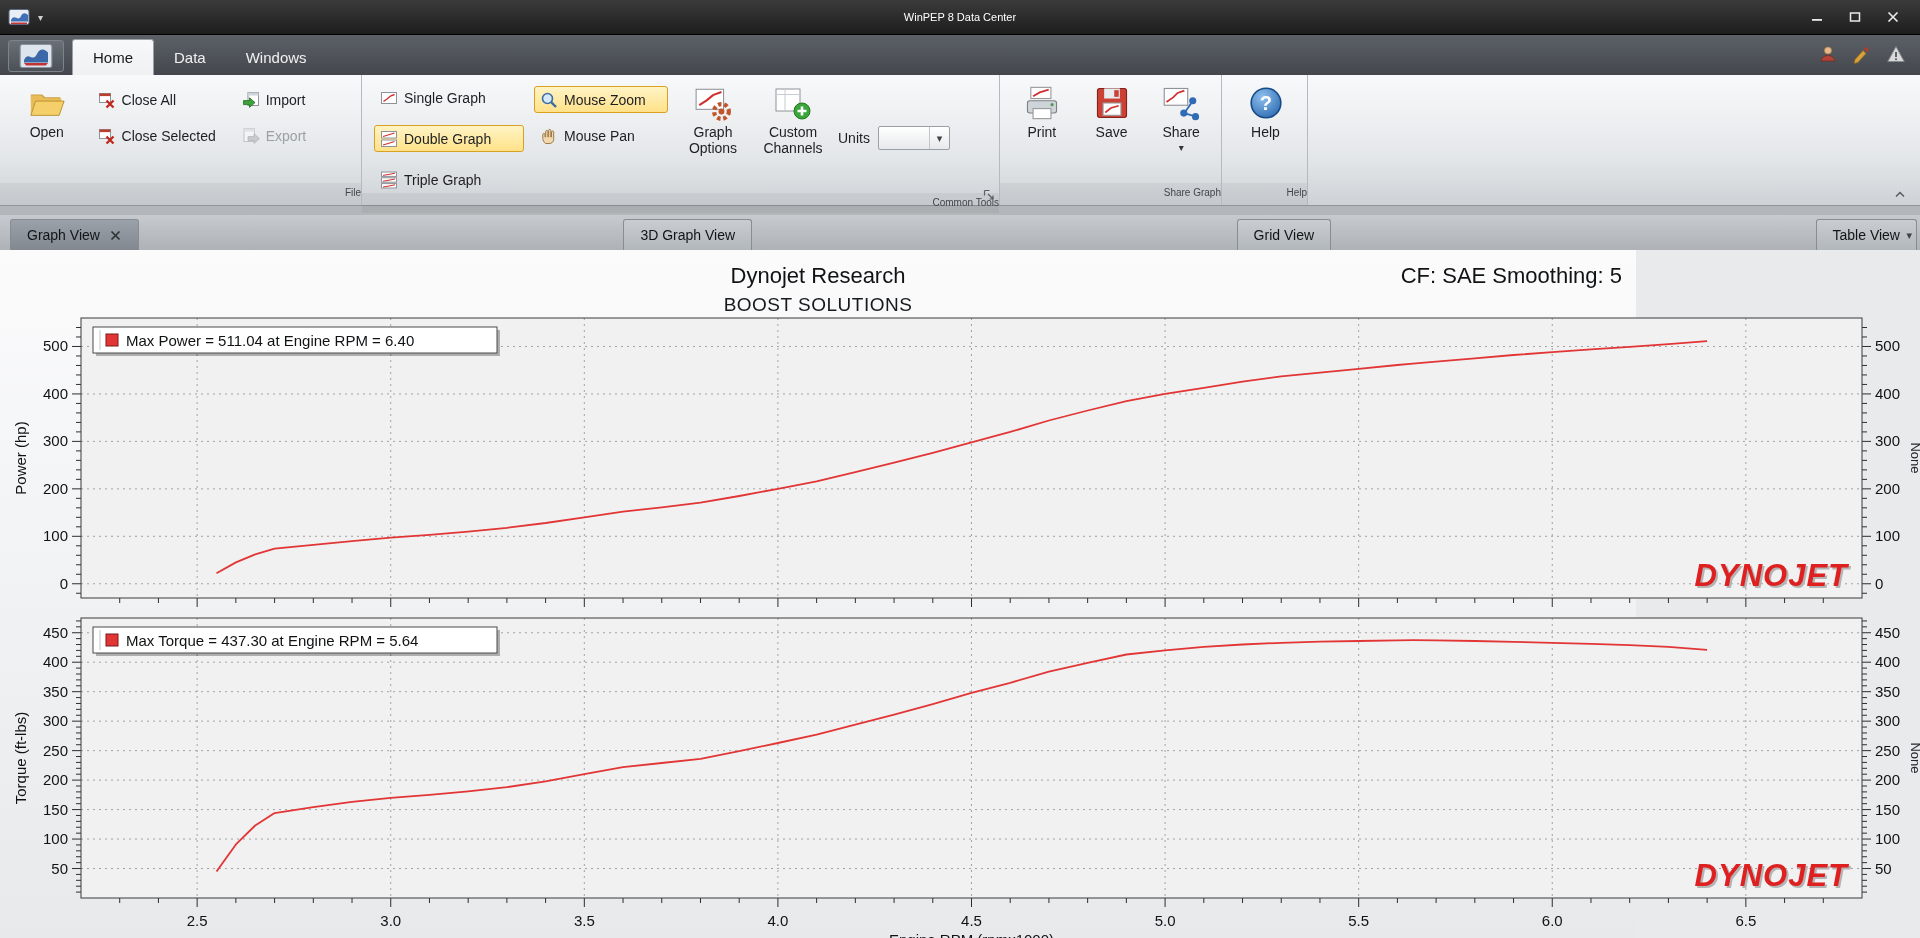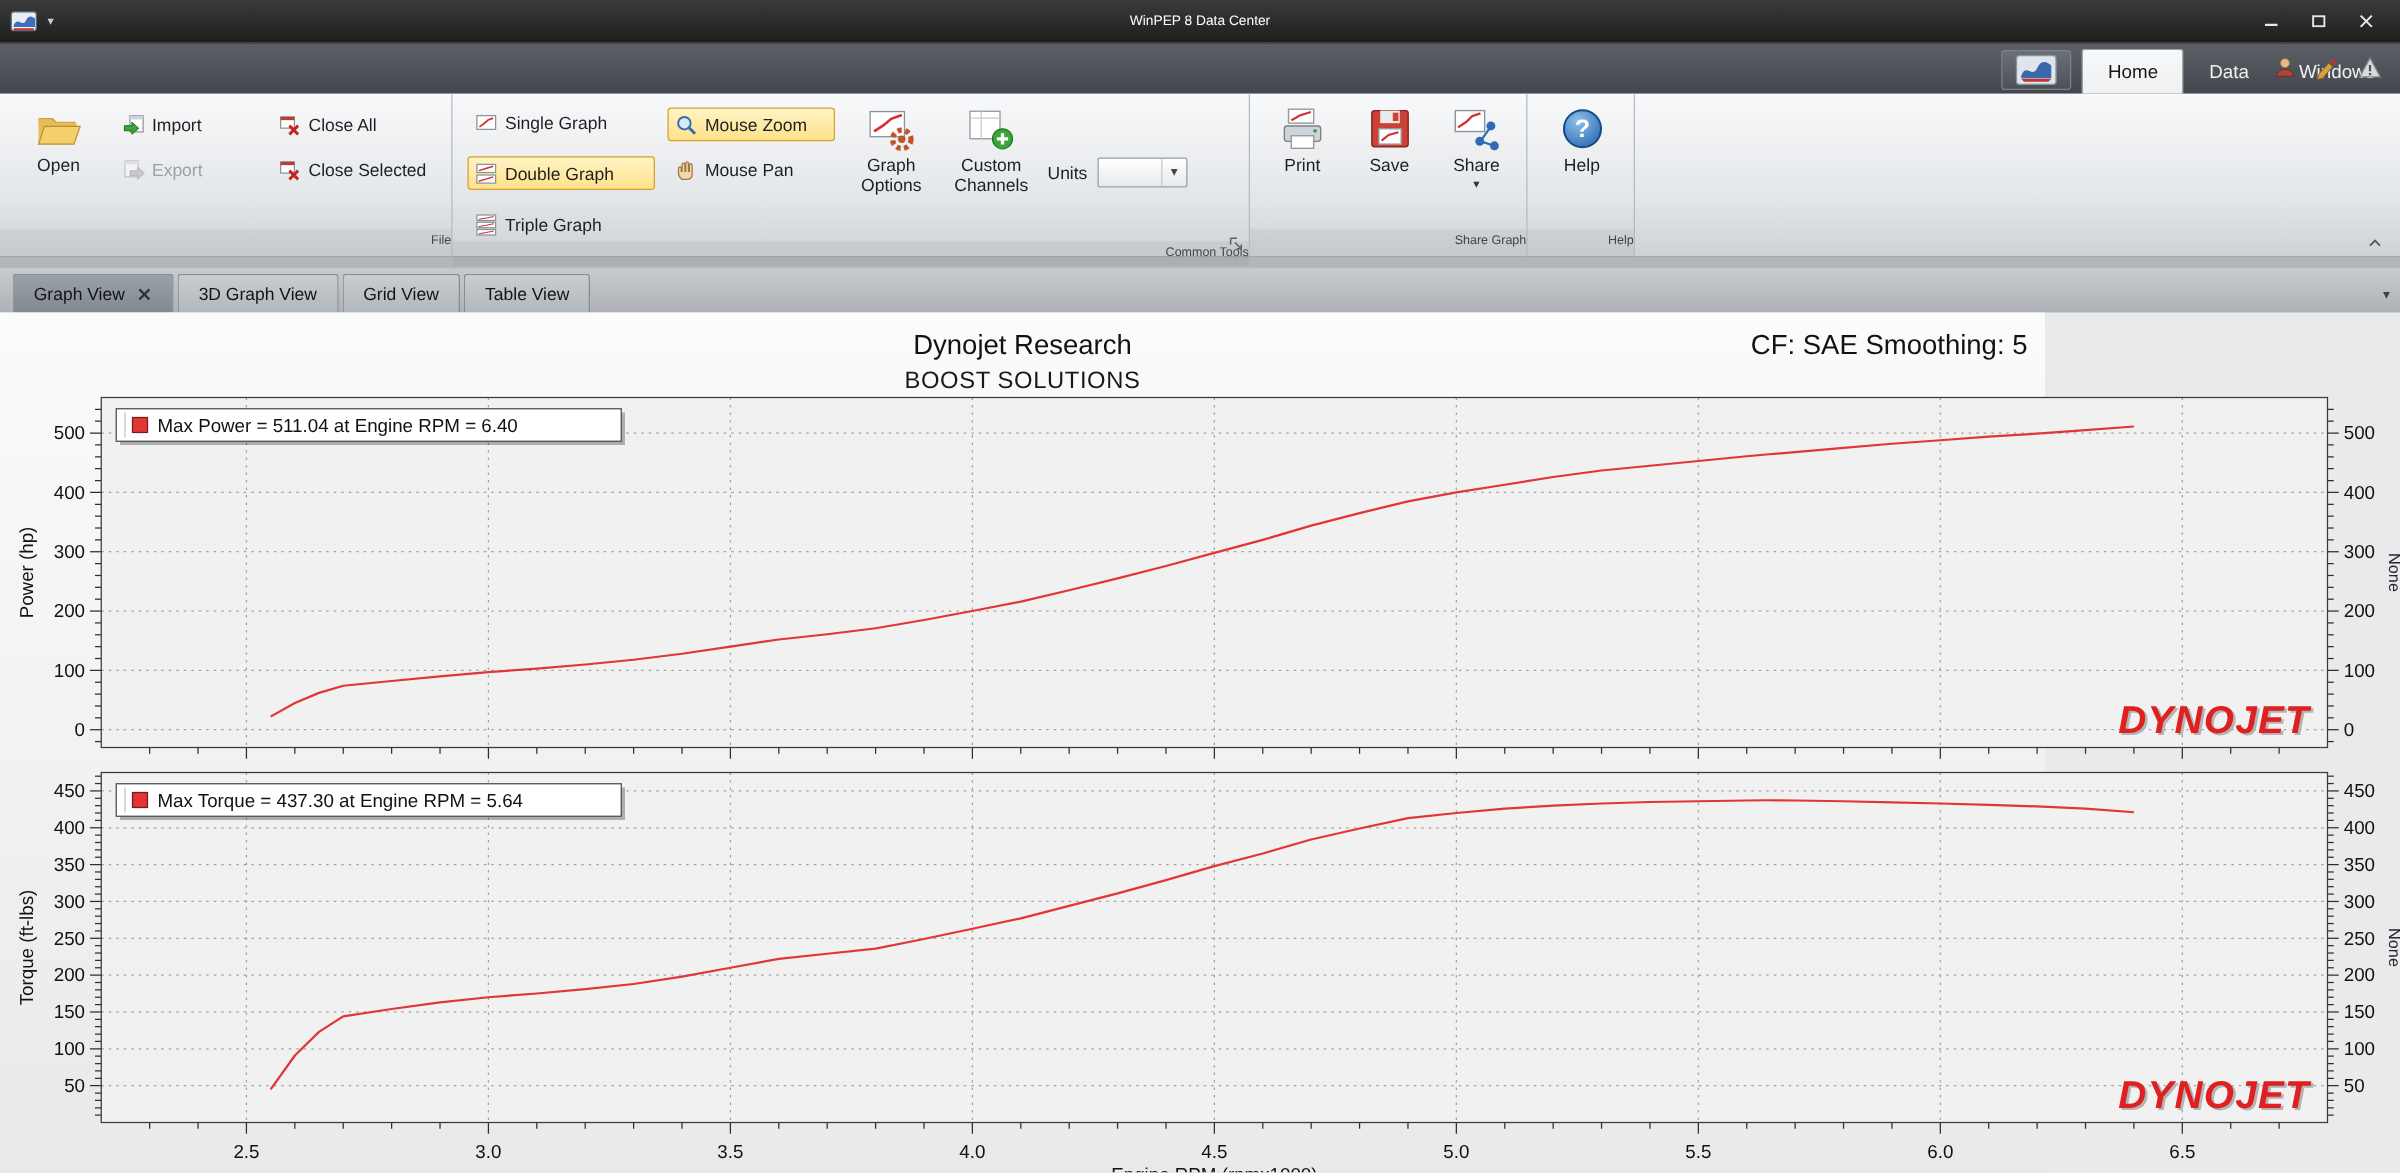--- a/index.html
+++ b/index.html
@@ -12,21 +12,21 @@
     background:linear-gradient(#3b3b3b,#1d1d1d); display:flex; align-items:center;
     padding:0 8px; color:#eee; border-bottom:1px solid #000; }
   .tb-left { display:flex; align-items:center; gap:8px; z-index:2; }
   .tb-title { position:absolute; left:0; right:0; text-align:center; font-size:11px;
     color:#fff; line-height:35px; }
   .tb-controls { margin-left:auto; display:flex; z-index:2; }
   .tb-btn { width:38px; height:24px; display:flex; align-items:center; justify-content:center; }
 
   
   .ribbon-tabs { height:40px; background:linear-gradient(#5c6167,#43474d);
-    display:flex; align-items:flex-end; padding:0 0 0 8px; position:relative;justify-content:flex-end; }
+    display:flex; align-items:flex-end; padding:0 0 0 8px; position:relative; }
   .file-btn { width:56px; height:32px; margin:0 8px 3px 0; border:1px solid #7d838a;
     border-radius:3px; background:linear-gradient(#6b7077,#4c5157);
     display:flex; align-items:center; justify-content:center; }
   .rtab { padding:9px 20px 9px; font-size:15px; color:#f0f0f0; }
   .rtab.active { background:linear-gradient(#f7f8f9,#eef0f2); color:#17181a;
     border:1px solid #9aa0a5; border-bottom:none; border-radius:3px 3px 0 0; }
   .tabrow-icons { position:absolute; right:14px; top:9px; display:flex; gap:14px; }
   .tr-icon { width:20px; height:20px; }
 
   
@@ -61,21 +61,21 @@
     justify-content:flex-end; }
   .units-caret { width:20px; text-align:center; font-size:11px; color:#444;
     border-left:1px solid #c2c6cb; line-height:22px; }
   .share-caret { font-size:10px; color:#333; line-height:1; margin-top:2px; }
   .dialog-launcher { position:absolute; right:3px; bottom:3px; width:14px; height:14px; }
   .ribbon-collapse { position:absolute; right:12px; bottom:3px; width:16px; height:16px; }
 
   
   .winbg-gap { height:9px; background:#b3b7bb; }
   .doctabs { height:35px; background:linear-gradient(#c7cbcf,#aeb2b7);
-    display:flex; align-items:flex-end; padding-left:10px; position:relative; }
+    display:flex; align-items:flex-end; padding-left:10px; position:relative;justify-content:space-between; }
   .dtab { height:31px; padding:0 16px; display:flex; align-items:center; gap:9px;
     font-size:14px; color:#121417; background:linear-gradient(#c9cdd1,#b2b7bc);
     border:1px solid #878d93; border-bottom:none; border-radius:3px 3px 0 0;
     margin-right:3px; }
   .dtab.active { background:linear-gradient(#9ba1a8,#82888f); }
   .dtab-close { width:13px; height:13px; display:block; }
   .doctab-caret { position:absolute; right:8px; bottom:8px; font-size:11px; color:#3d4147; }
 
   
   .chart-area { position:absolute; top:250px; left:0; width:1636px; height:688px;
@@ -164,62 +164,62 @@
         <div class="btn-big">
           <span class="bicon">
             <svg viewBox="0 0 40 34">
                 <path d="M3 8h12l3 3h16v4H3z" fill="#cfa03c"></path>
                 <path d="M3 30V9h11l3 3h18v3H8L3 30z" fill="#e8bd58"></path>
                 <path d="M8 15h30l-5.2 15H3z" fill="#f5d06a" stroke="#b98f2e"></path>
               </svg>
           </span>
           <span>Open</span>
         </div>
+        <div class="col">
+          <div class="btn-small">
+            <span class="sicon">
+              <svg viewBox="0 0 18 18">
+                  <rect x="1.5" y="2.5" width="11" height="9" fill="#fff" stroke="#8e939a"></rect>
+                  <rect x="1.5" y="2.5" width="11" height="2.6" fill="#b9402f"></rect>
+                  <path d="M8.5 9.5l7 7M15.5 9.5l-7 7" stroke="#c1271d" stroke-width="2.3"></path>
+                </svg>
+            </span>
+            <span>Close All</span>
+          </div>
+          <div class="btn-small">
+            <span class="sicon">
+              <svg viewBox="0 0 18 18">
+                  <rect x="1.5" y="2.5" width="11" height="9" fill="#fff" stroke="#8e939a"></rect>
+                  <rect x="1.5" y="2.5" width="11" height="2.6" fill="#b9402f"></rect>
+                  <path d="M8.5 9.5l7 7M15.5 9.5l-7 7" stroke="#c1271d" stroke-width="2.3"></path>
+                </svg>
+            </span>
+            <span>Close Selected</span>
+          </div>
+        </div>
         <div class="col" style="width:116px">
           <div class="btn-small">
             <span class="sicon">
               <svg viewBox="0 0 18 18">
                   <rect x="6" y="1.5" width="10.5" height="13" fill="#fff" stroke="#8e939a"></rect>
                   <rect x="6" y="1.5" width="10.5" height="3" fill="#cdd3da"></rect>
                   <path d="M1.5 9.6h6V6.8l5.5 4.8-5.5 4.8v-2.8h-6z" fill="#3da23d" stroke="#1e6e1e" stroke-width=".8"></path>
                 </svg>
             </span>
             <span>Import</span>
           </div>
           <div class="btn-small disabled">
             <span class="sicon">
               <svg viewBox="0 0 18 18">
                   <rect x="2" y="1.5" width="10.5" height="13" fill="#fff" stroke="#8e939a"></rect>
                   <rect x="2" y="1.5" width="10.5" height="3" fill="#cdd3da"></rect>
                   <path d="M6 9.6h6V6.8l5.5 4.8-5.5 4.8v-2.8H6z" fill="#9aa59a" stroke="#6e7a6e" stroke-width=".8"></path>
                 </svg>
             </span>
             <span>Export</span>
-          </div>
-        </div>
-        <div class="col">
-          <div class="btn-small">
-            <span class="sicon">
-              <svg viewBox="0 0 18 18">
-                  <rect x="1.5" y="2.5" width="11" height="9" fill="#fff" stroke="#8e939a"></rect>
-                  <rect x="1.5" y="2.5" width="11" height="2.6" fill="#b9402f"></rect>
-                  <path d="M8.5 9.5l7 7M15.5 9.5l-7 7" stroke="#c1271d" stroke-width="2.3"></path>
-                </svg>
-            </span>
-            <span>Close All</span>
-          </div>
-          <div class="btn-small">
-            <span class="sicon">
-              <svg viewBox="0 0 18 18">
-                  <rect x="1.5" y="2.5" width="11" height="9" fill="#fff" stroke="#8e939a"></rect>
-                  <rect x="1.5" y="2.5" width="11" height="2.6" fill="#b9402f"></rect>
-                  <path d="M8.5 9.5l7 7M15.5 9.5l-7 7" stroke="#c1271d" stroke-width="2.3"></path>
-                </svg>
-            </span>
-            <span>Close Selected</span>
           </div>
         </div>
       </div>
       <div class="rgroup-label">File</div>
     </div>
 
     <div class="rgroup" style="width:638px">
       <div class="rgroup-content">
         <div class="col graphcol" style="width:150px">
           <div class="btn-small">

